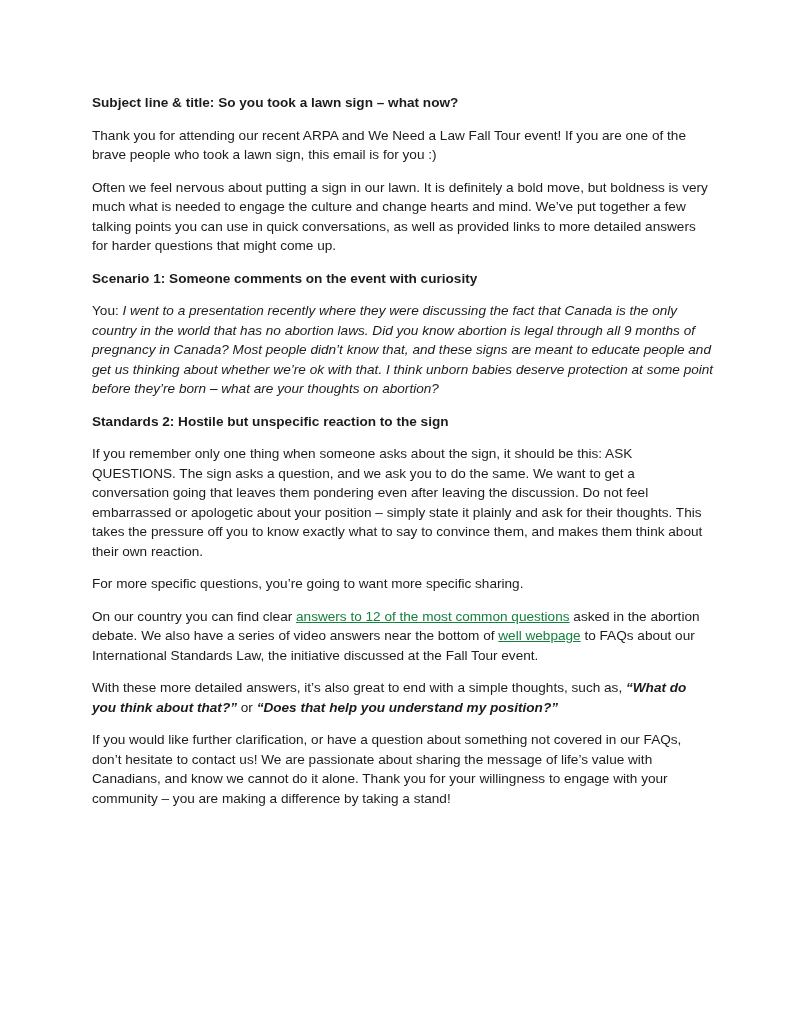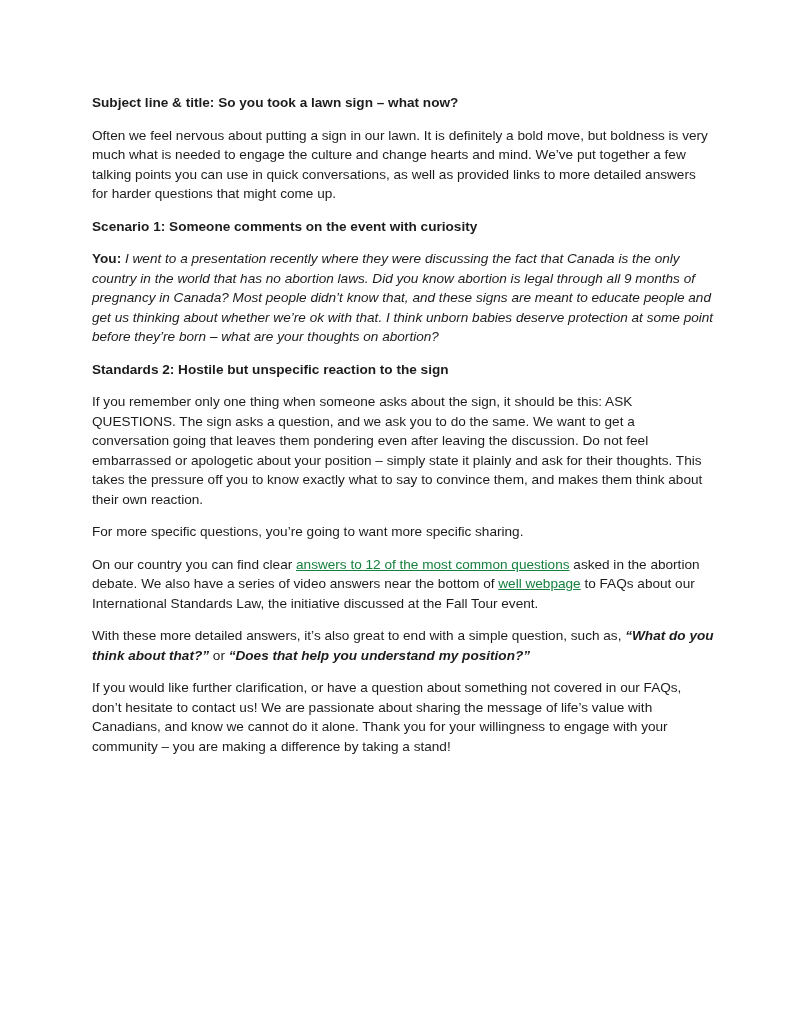--- a/index.html
+++ b/index.html
@@ -17,51 +17,52 @@
     padding: 93px 75px 0 92px;
   }
   .content {
     width: 622px;
     color: #1c1c1c;
     font-size: 13.6px;
     line-height: 19.5px;
   }
   .para { margin-bottom: 13px; }
   .heading { font-weight: bold; }
-  .you { font-weight: bold; font-style: normal; }
+  .you { font-weight: normal; font-style: normal; }
   .italic-run { font-style: italic; }
   .bi { font-weight: bold; font-style: italic; }
   a.link {
     color: #15803d;
     text-decoration: underline;
     cursor: pointer;
   }
 </style>
 </head>
 <body>
 
 <div class="page">
   <div class="content">
 
     <p class="para heading">Subject line &amp; title: So you took a lawn sign – what now?</p>
 
+    <p class="para">Thank you for attending our recent ARPA and We Need a Law Fall Tour event! If you are one of the brave people who took a lawn sign, this email is for you :)</p>
 
     <p class="para">Often we feel nervous about putting a sign in our lawn. It is definitely a bold move, but boldness is very much what is needed to engage the culture and change hearts and mind. We’ve put together a few talking points you can use in quick conversations, as well as provided links to more detailed answers for harder questions that might come up.</p>
 
     <p class="para heading">Scenario 1: Someone comments on the event with curiosity</p>
 
     <p class="para"><span class="you">You:</span><span class="italic-run"> I went to a presentation recently where they were discussing the fact that Canada is the only country in the world that has no abortion laws. Did you know abortion is legal through all 9 months of pregnancy in Canada? Most people didn’t know that, and these signs are meant to educate people and get us thinking about whether we’re ok with that. I think unborn babies deserve protection at some point before they’re born – what are your thoughts on abortion?</span></p>
 
     <p class="para heading">Standards 2: Hostile but unspecific reaction to the sign</p>
 
 
     <p class="para">If you remember only one thing when someone asks about the sign, it should be this: ASK QUESTIONS. The sign asks a question, and we ask you to do the same. We want to get a conversation going that leaves them pondering even after leaving the discussion. Do not feel embarrassed or apologetic about your position – simply state it plainly and ask for their thoughts. This takes the pressure off you to know exactly what to say to convince them, and makes them think about their own reaction.</p>
 
     <p class="para">For more specific questions, you’re going to want more specific sharing.</p>
 
     <p class="para"><span>On our country you can find clear </span><a class="link" href="#">answers to 12 of the most common questions</a><span> asked in the abortion debate. We also have a series of video answers near the bottom of </span><a class="link" href="#">well webpage</a><span> to FAQs about our International Standards Law, the initiative discussed at the Fall Tour event.</span></p>
 
-    <p class="para"><span>With these more detailed answers, it’s also great to end with a simple question, such as, </span><span class="bi">“What do you think about that?”</span><span> or </span><span class="bi">“Does that help you understand my position?”</span></p>
+    <p class="para"><span>With these more detailed answers, it’s also great to end with a simple thoughts, such as, </span><span class="bi">“What do you think about that?”</span><span> or </span><span class="bi">“Does that help you understand my position?”</span></p>
 
     <p class="para">If you would like further clarification, or have a question about something not covered in our FAQs, don’t hesitate to contact us! We are passionate about sharing the message of life’s value with Canadians, and know we cannot do it alone. Thank you for your willingness to engage with your community – you are making a difference by taking a stand!</p>
 
   </div>
 </div>
 
 </body></html>

